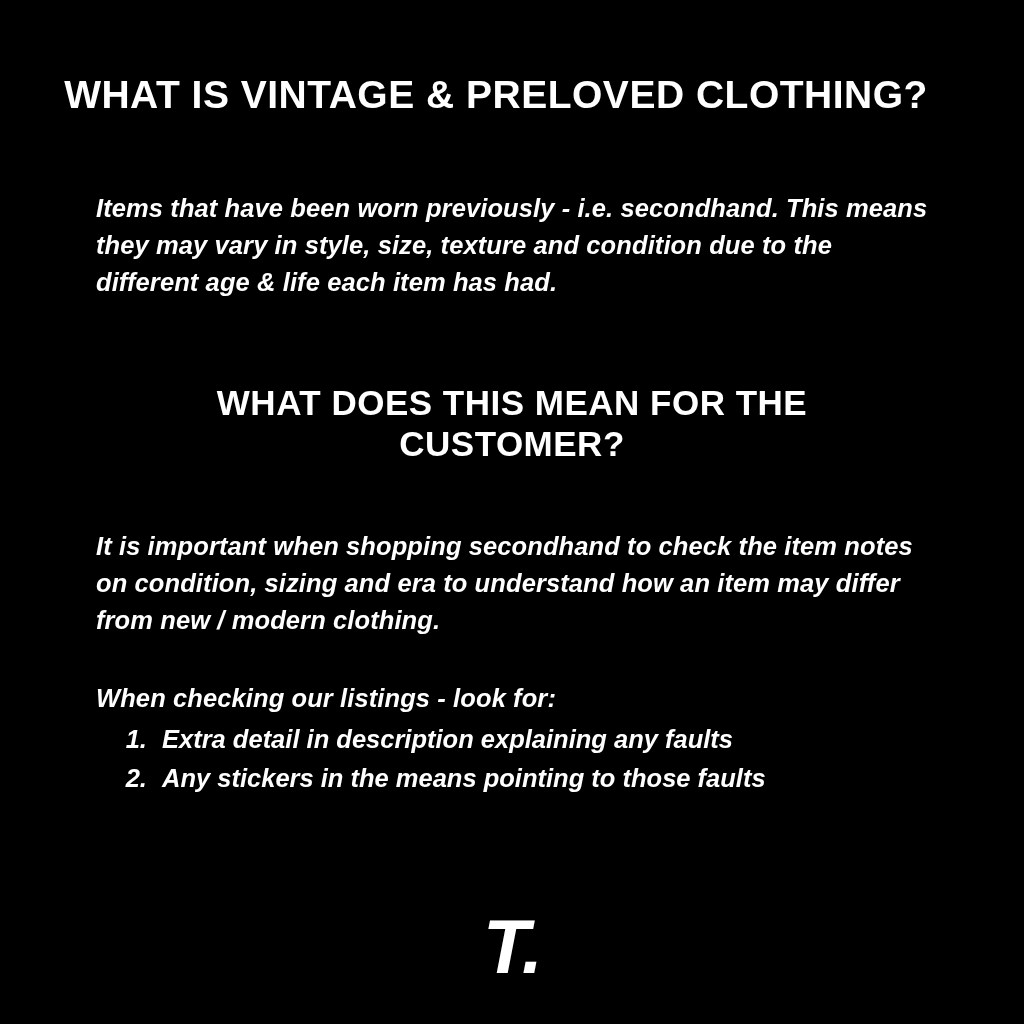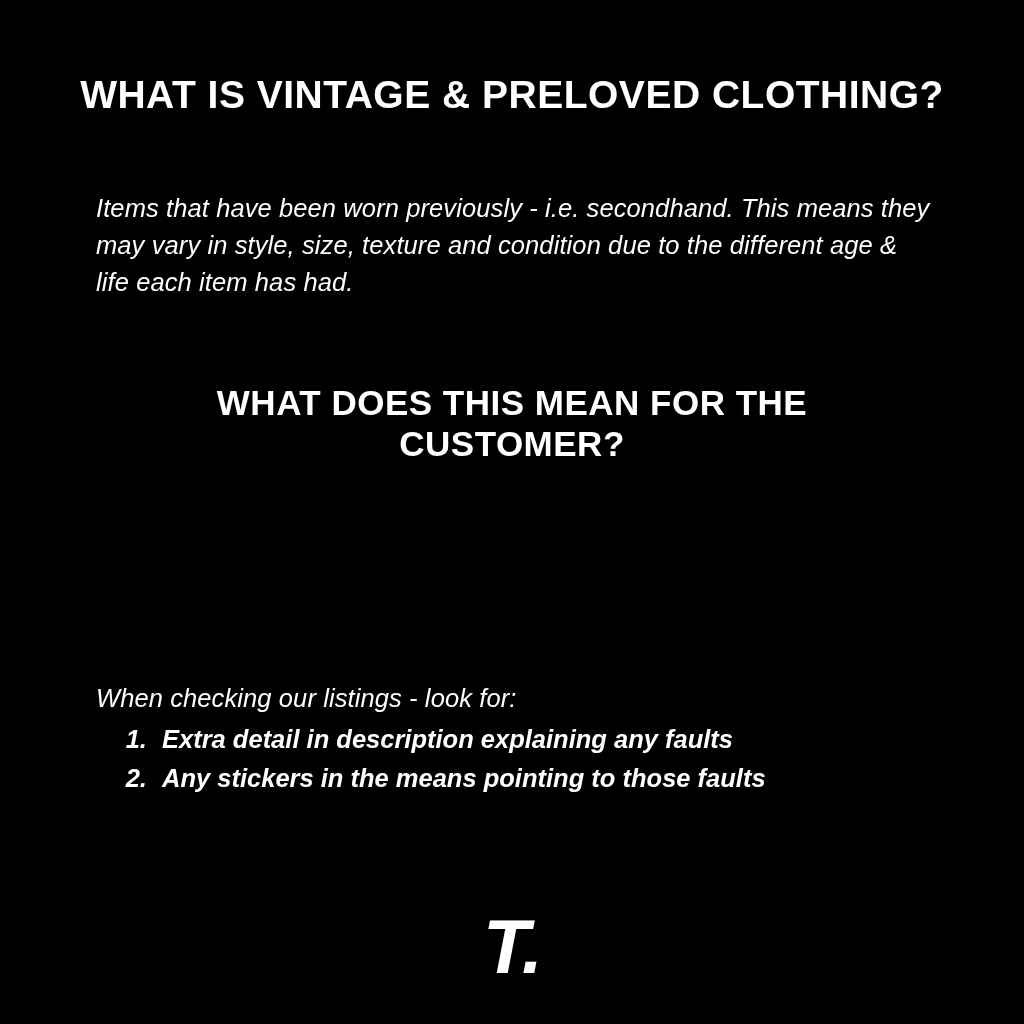--- a/index.html
+++ b/index.html
@@ -25,34 +25,34 @@
     font-weight: bold;
     font-style: normal;
     text-align: center;
     letter-spacing: 0.5px;
     line-height: 1.18;
     text-transform: uppercase;
   }
   .h1-main {
     position: absolute;
     top: 72px;
-    left: 50px;
+    left: 34px;
     width: 924px;
     font-size: 39px;
   }
   .h2-main {
     position: absolute;
     top: 382px;
     left: 130px;
     width: 764px;
     font-size: 35px;
   }
   .body-text {
     font-style: italic;
-    font-weight: normal;
+    font-weight: bold;
     font-size: 25.5px;
     line-height: 1.45;
     letter-spacing: 0.1px;
   }
   .para-1 {
     position: absolute;
     top: 190px;
     left: 96px;
     width: 840px;
   }
@@ -109,20 +109,21 @@
 <body>
 
 <div class="page">
 
   <div class="heading h1-main">WHAT IS VINTAGE &amp; PRELOVED CLOTHING?</div>
 
   <div class="body-text para-1">Items that have been worn previously - i.e. secondhand. This means they may vary in style, size, texture and condition due to the different age &amp; life each item has had.</div>
 
   <div class="heading h2-main">WHAT DOES THIS MEAN FOR THE CUSTOMER?</div>
 
+  <div class="body-text para-2">It is important when shopping secondhand to check the item notes on condition, sizing and era to understand how an item may differ from new / modern clothing.</div>
 
   <div class="body-text para-3">When checking our listings - look for:</div>
 
   <div class="list-wrap">
     <ol class="checklist">
       <li>Extra detail in description explaining any faults</li>
       <li>Any stickers in the means pointing to those faults</li>
     </ol>
   </div>
 

